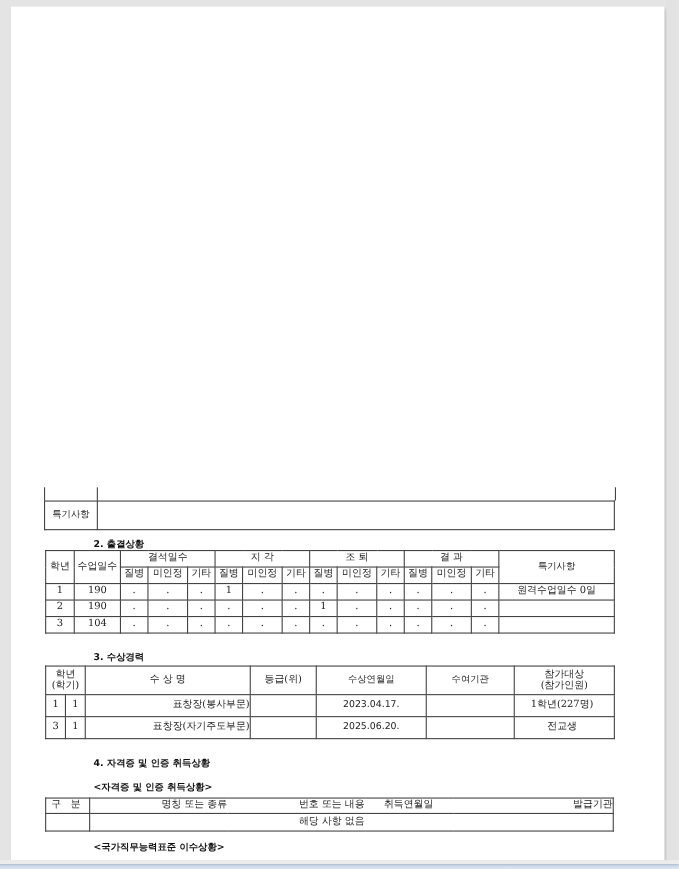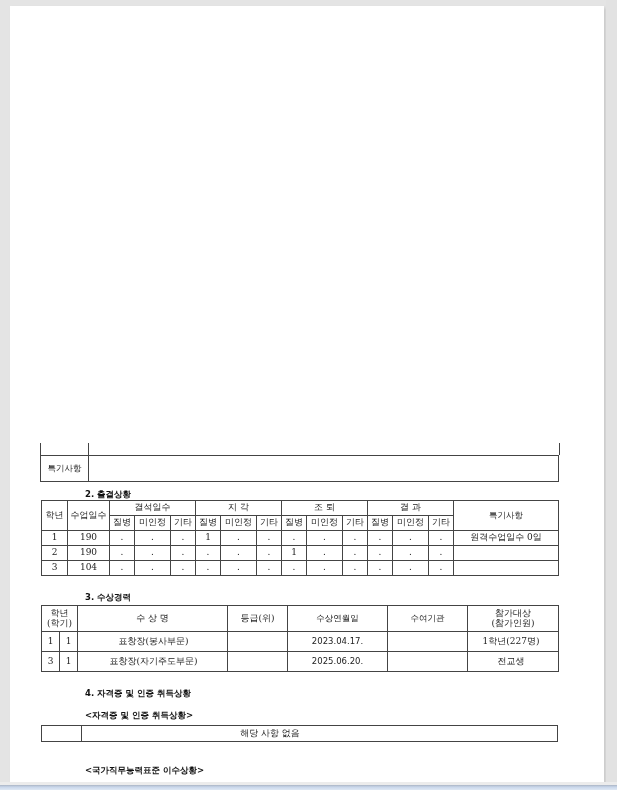--- a/index.html
+++ b/index.html
@@ -21,21 +21,21 @@
   }
   .bottom-bar {
     position:absolute; left:0; top:782px; width:617px; height:8px;
     background:linear-gradient(#ececec 0, #ececec 3px, #aab4c4 3px, #c8d6ea 5px, #dfe8f4 8px);
   }
   table { border-collapse:collapse; position:absolute; font-size:9px; }
   td, th { border:1px solid #444; padding:0; text-align:center; font-weight:normal; line-height:1.1; }
   .h { font-family:"DejaVu Sans","Liberation Sans",sans-serif; font-weight:bold; font-size:8.5px; position:absolute; color:#111;margin-left:44px; }
   .lbl { font-family:"DejaVu Sans","Liberation Sans",sans-serif; font-size:8.5px; }
   .sp { letter-spacing:3px; }
-  .left { text-align:center; padding-left:2px; }
+  .left { text-align:right; padding-left:2px; }
   .right { padding-right:4px; }
 </style>
 </head>
 <body>
 
 <div class="page">
 
   <div style="position:absolute;left:30px;top:437px;width:518px;height:12px;border-left:1px solid #444;border-right:1px solid #444;"></div>
   <div style="position:absolute;left:78px;top:437px;width:1px;height:12px;background:#444;"></div>
   <table style="left:30px;top:449px;width:519px;">
@@ -195,20 +195,27 @@
   <div class="h" style="left:31px;top:704px;">&lt;자격증 및 인증 취득상황&gt;</div>
   <table style="left:31px;top:719px;width:517px;">
     <colgroup>
       <col style="width:40px">
         <col style="width:125px">
         <col style="width:125px">
         <col style="width:80px">
         <col>
     </colgroup>
     <tbody>
+        <tr style="height:14px;">
+      <th class="sp">구 분</th>
+      <th class="left" style="border-right:none;">명칭 또는 종류</th>
+      <th class="left" style="border-left:none;border-right:none;">번호 또는 내용</th>
+      <th style="border-left:none;border-right:none;">취득연월일</th>
+      <th class="left" style="border-left:none;">발급기관</th>
+    </tr>
     <tr style="height:16px;">
       <td></td>
       <td style="border-right:none;"></td>
       <td class="left" style="border-left:none;border-right:none;">해당 사항 없음</td>
       <td style="border-left:none;border-right:none;"></td>
       <td style="border-left:none;"></td>
     </tr>
   </tbody>
     </table>
   <div class="h" style="left:31px;top:759px;">&lt;국가직무능력표준 이수상황&gt;</div>

